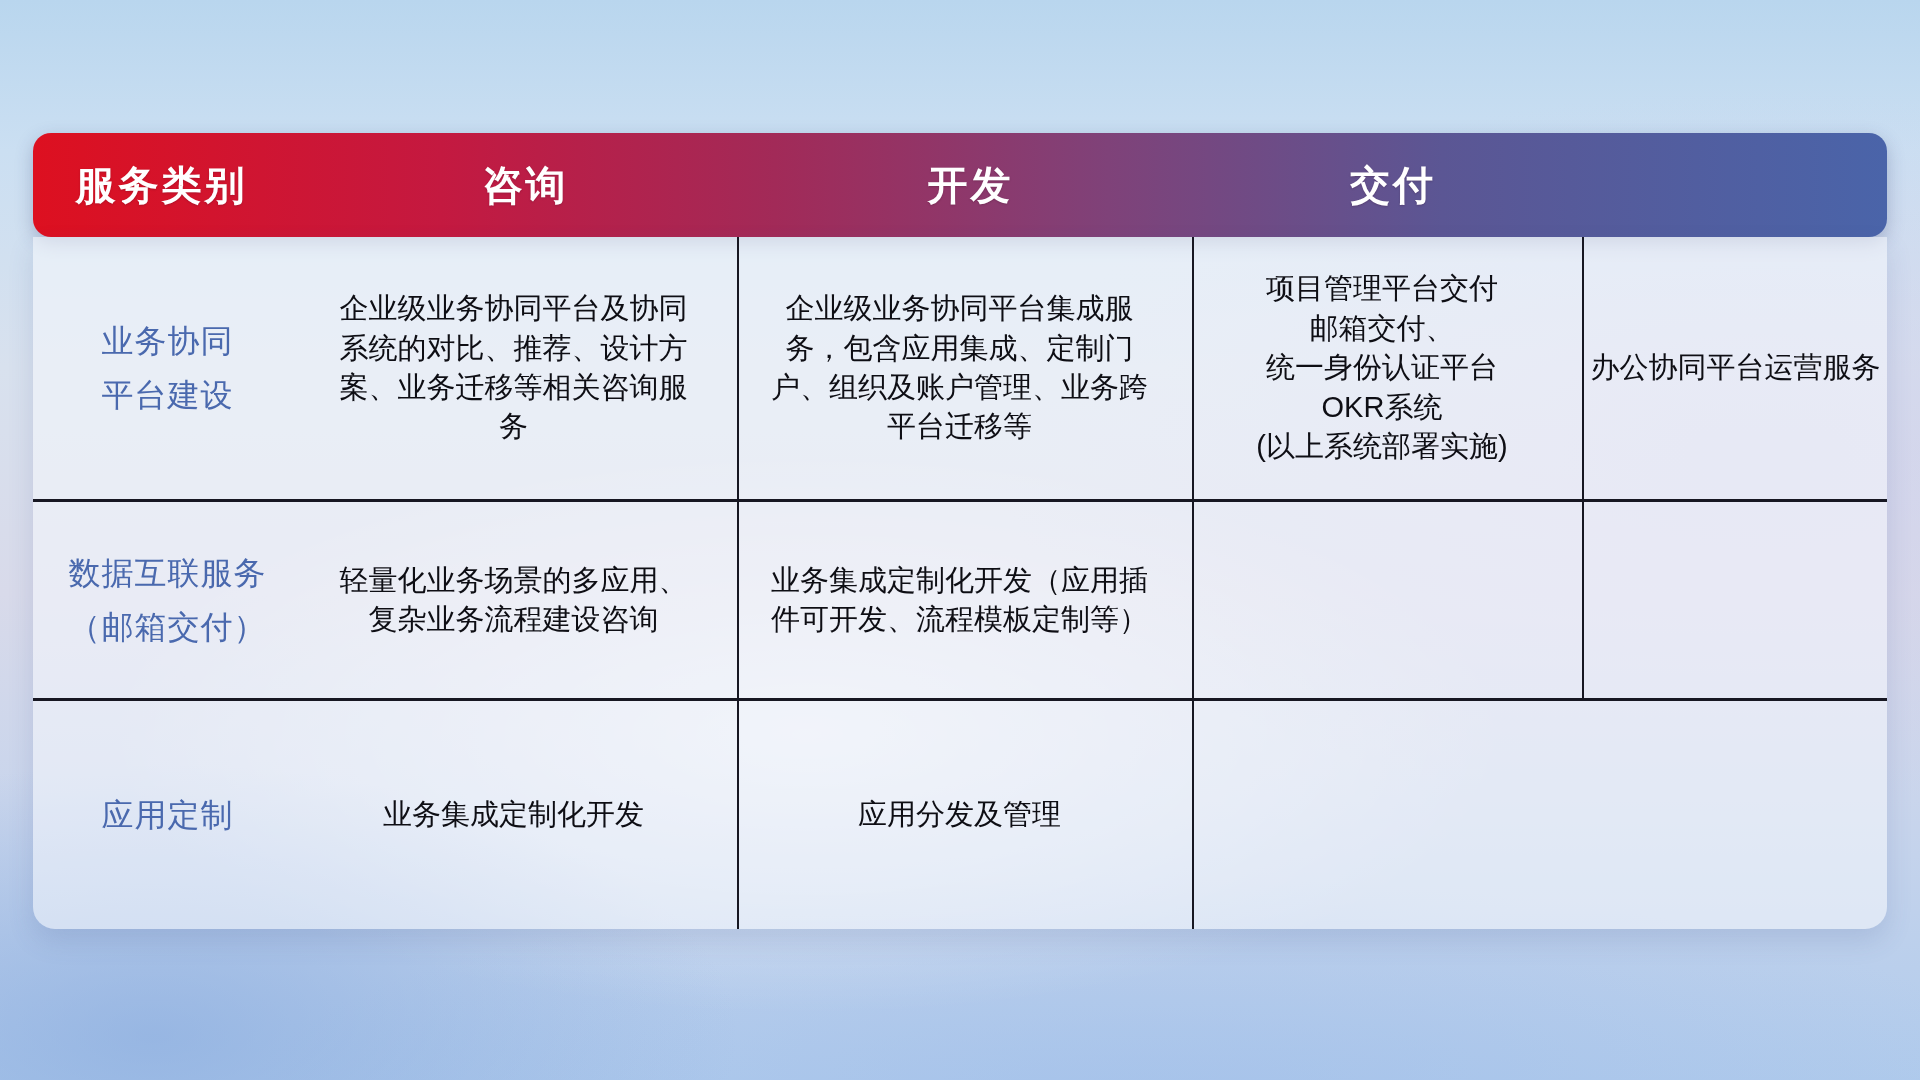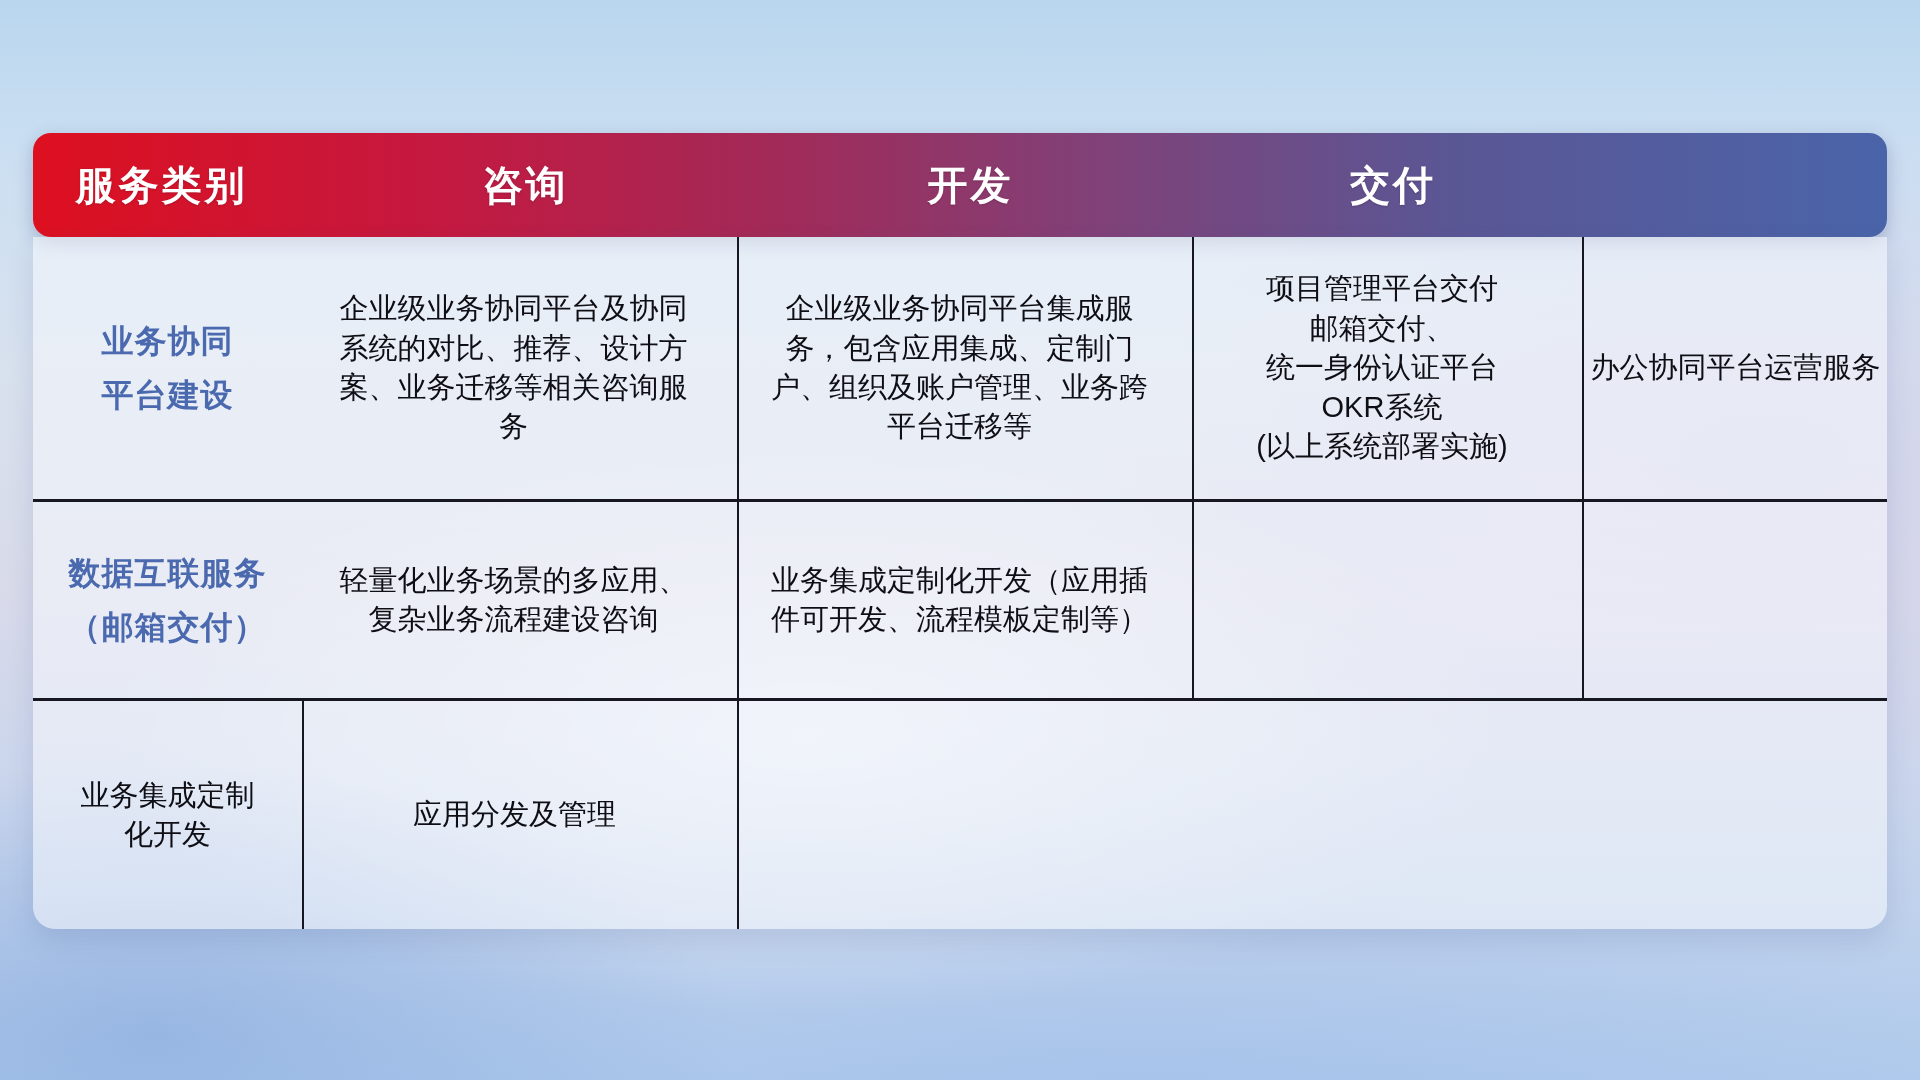--- a/index.html
+++ b/index.html
@@ -41,21 +41,21 @@
   .tr.r3{height:228px;}
   .td{
     display:flex;align-items:center;justify-content:center;
     text-align:center;font-size:29px;color:#0e0e14;line-height:1.36;
     white-space:pre-line;padding:10px 24px;box-sizing:border-box;margin-left:12px;
   }
   .td.dev{padding:22px 22px;}
   .td.ops{padding:24px 6px;}
   .td.v{border-left:2.5px solid #171722;}
   .td.cat{
-    color:#4a69ae;font-weight:bold;font-size:32px;line-height:1.7;
+    color:#4a69ae;font-weight:normal;font-size:32px;line-height:1.7;
     letter-spacing:1px;padding:2px 2px;
   }
 </style>
 </head>
 <body>
 
 <div class="stage">
   <div class="table-wrap">
 
     <div class="thead">
@@ -83,20 +83,21 @@
       <div class="tr r2">
         <div class="td cat">数据互联服务
 （邮箱交付）</div>
         <div class="td">轻量化业务场景的多应用、复杂业务流程建设咨询</div>
         <div class="td v dev">业务集成定制化开发（应用插件可开发、流程模板定制等）</div>
         <div class="td v"></div>
         <div class="td v ops"></div>
       </div>
 
       <div class="tr r3">
+        <div class="td cat">应用定制</div>
         <div class="td">业务集成定制化开发</div>
         <div class="td v">应用分发及管理</div>
         <div class="td v ops"></div>
       </div>
 
     </div>
   </div>
 </div>
 
 </body></html>

